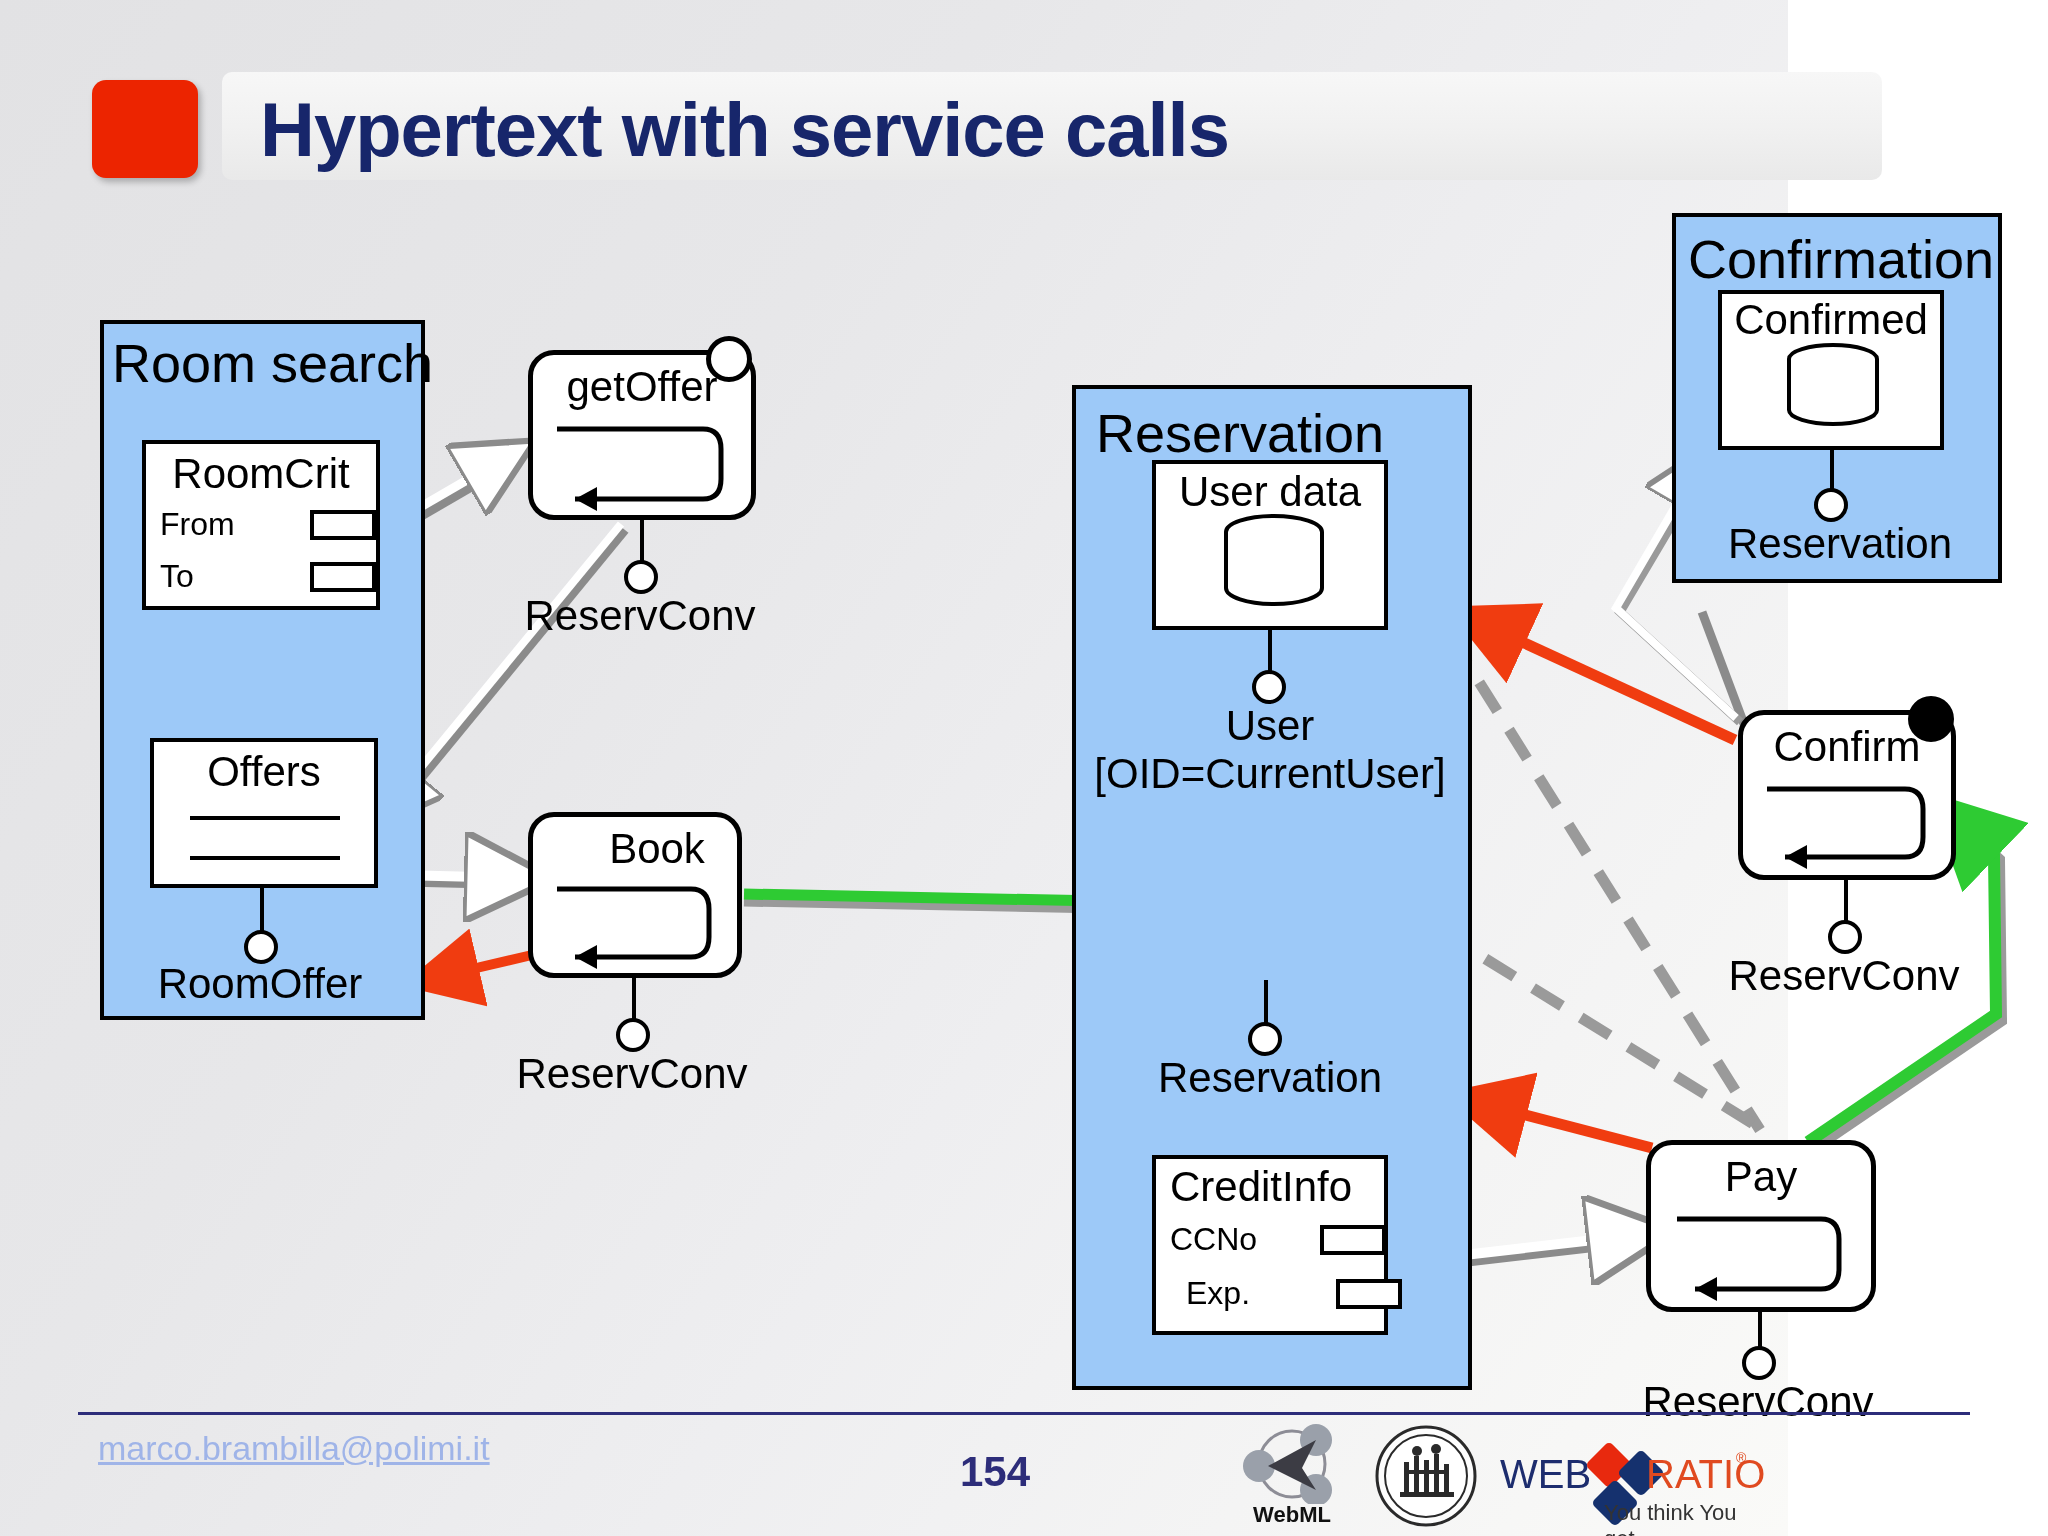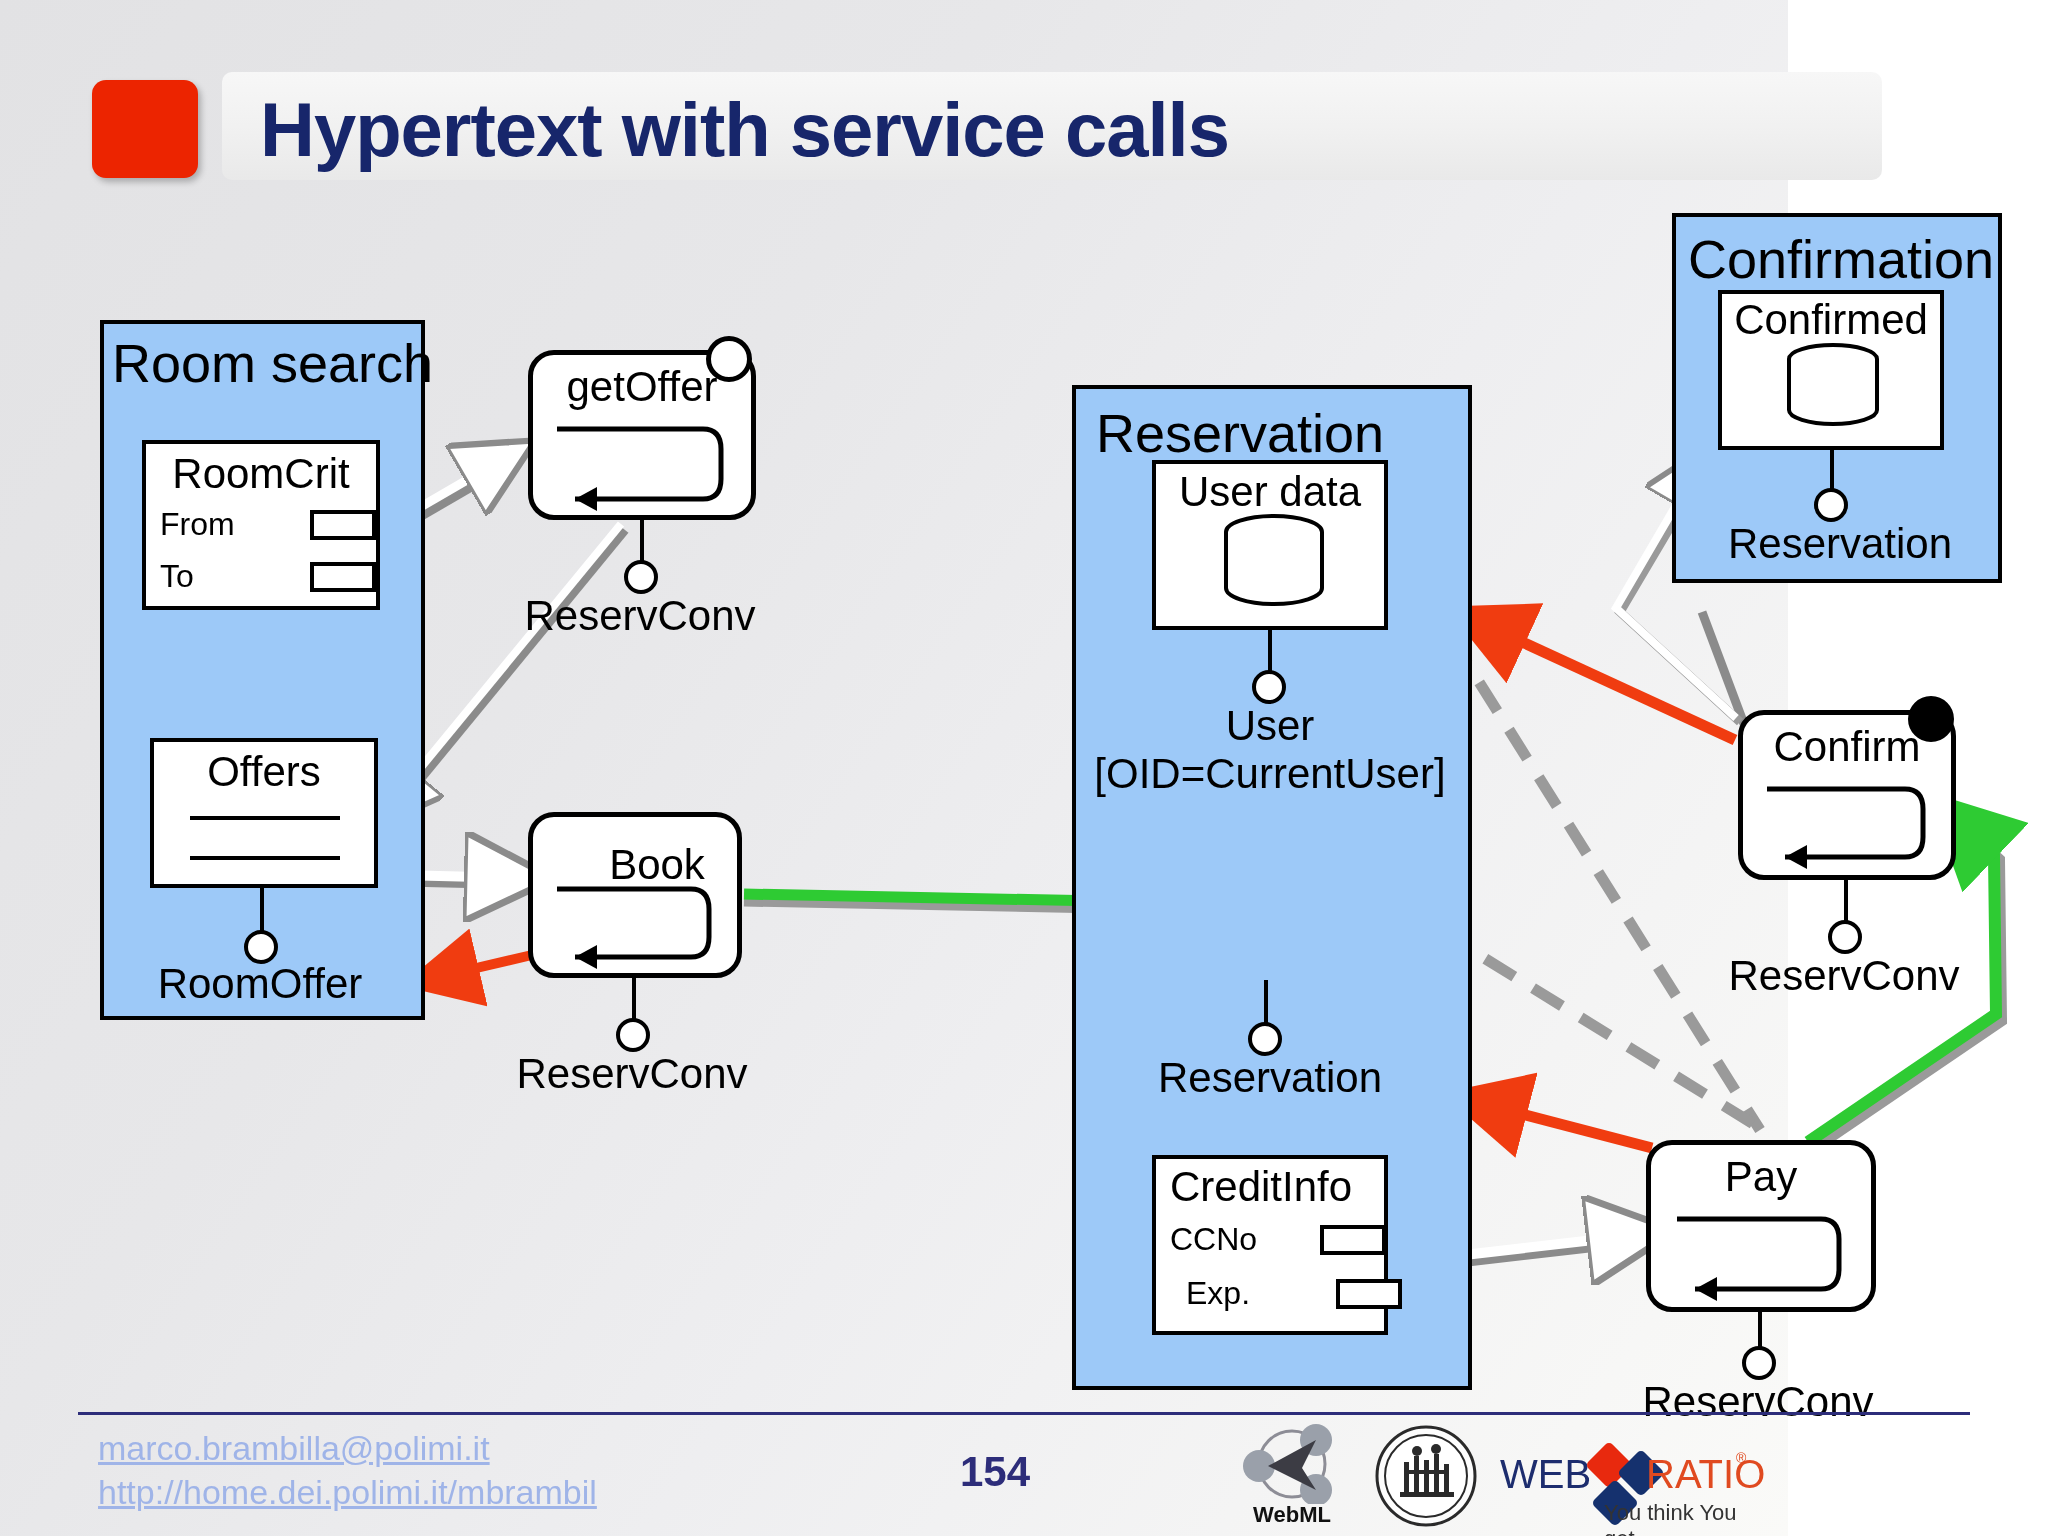--- a/index.html
+++ b/index.html
@@ -335,21 +335,21 @@
         <path d="M22,12 L168,12 Q186,12 186,32 L186,62 Q186,82 168,82 L40,82" stroke="#000" stroke-width="5" fill="none"></path>
         <path d="M40,82 L62,70 L62,94 Z" fill="#000"></path>
       </svg>
     </div>
     <div class="op-corner-dot" style="left:706px; top:336px;"></div>
     <div class="conn-line" style="left:640px; top:520px; height:44px;"></div>
     <div class="conn-dot" style="left:624px; top:560px;"></div>
     <div class="conn-label" style="left:520px; top:592px; width:240px;">ReservConv</div>
 
     <div class="op-node" style="left:528px; top:812px; width:214px; height:166px;">
-      <div class="op-label" style="top:24px;padding-left:44px;">Book</div>
+      <div class="op-label" style="top:8px;padding-left:44px;">Book</div>
       <svg width="206" height="116" style="position:absolute; left:2px; top:60px;">
         <path d="M22,12 L156,12 Q174,12 174,32 L174,60 Q174,80 156,80 L40,80" stroke="#000" stroke-width="5" fill="none"></path>
         <path d="M40,80 L62,68 L62,92 Z" fill="#000"></path>
       </svg>
     </div>
     <div class="conn-line" style="left:632px; top:978px; height:44px;"></div>
     <div class="conn-dot" style="left:616px; top:1018px;"></div>
     <div class="conn-label" style="left:512px; top:1050px; width:240px;">ReservConv</div>
 
     <div class="container-box" style="left:1072px; top:385px; width:400px; height:1005px;"></div>
@@ -419,21 +419,20 @@
     <div class="conn-line" style="left:1758px; top:1312px; height:36px;"></div>
     <div class="conn-dot" style="left:1742px; top:1346px;"></div>
     <div class="conn-label" style="left:1638px; top:1378px; width:240px;">ReservConv</div>
 
   </div>
 
   <div id="footer-rule"></div>
 
   <div id="footer-links">
     <span>marco.brambilla@polimi.it</span>
-    <span>http://home.dei.polimi.it/mbrambil</span>
   </div>
 
   <div id="page-num">154</div>
 
   <div id="logos">
 
     <div class="logo-webml">
       <svg width="120" height="80" style="position:absolute; left:0; top:0;">
         <circle cx="60" cy="40" r="33" fill="none" stroke="#8d8d96" stroke-width="3"></circle>
         <circle cx="27" cy="42" r="16" fill="#9aa0aa"></circle>

